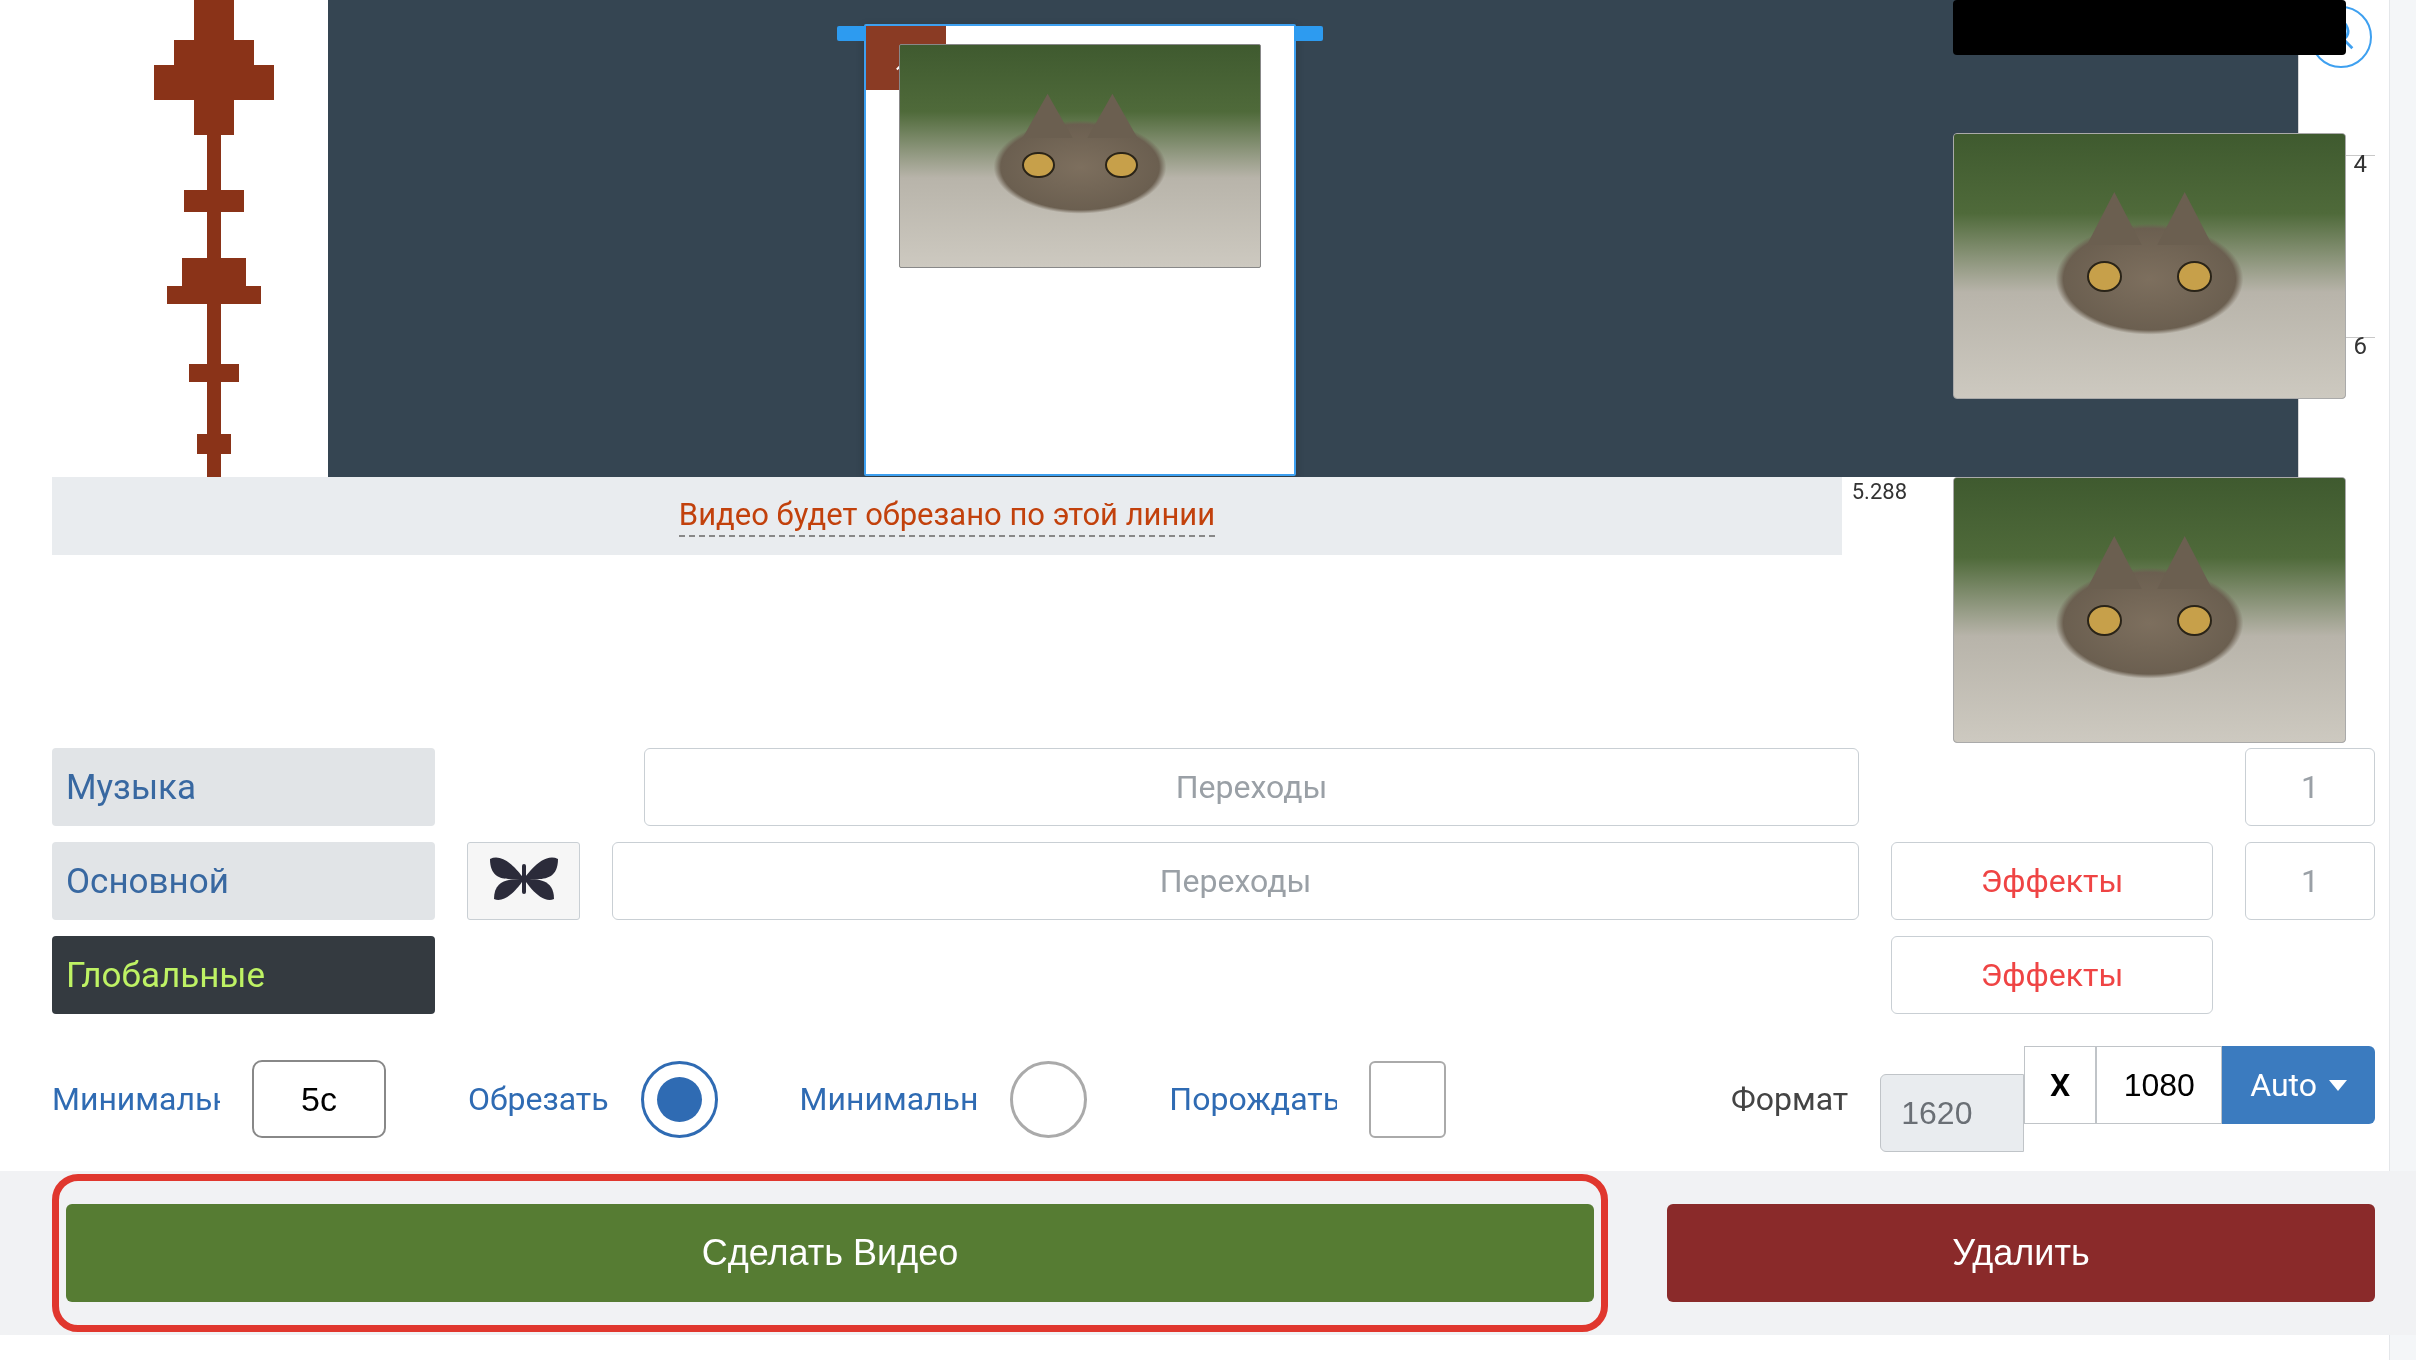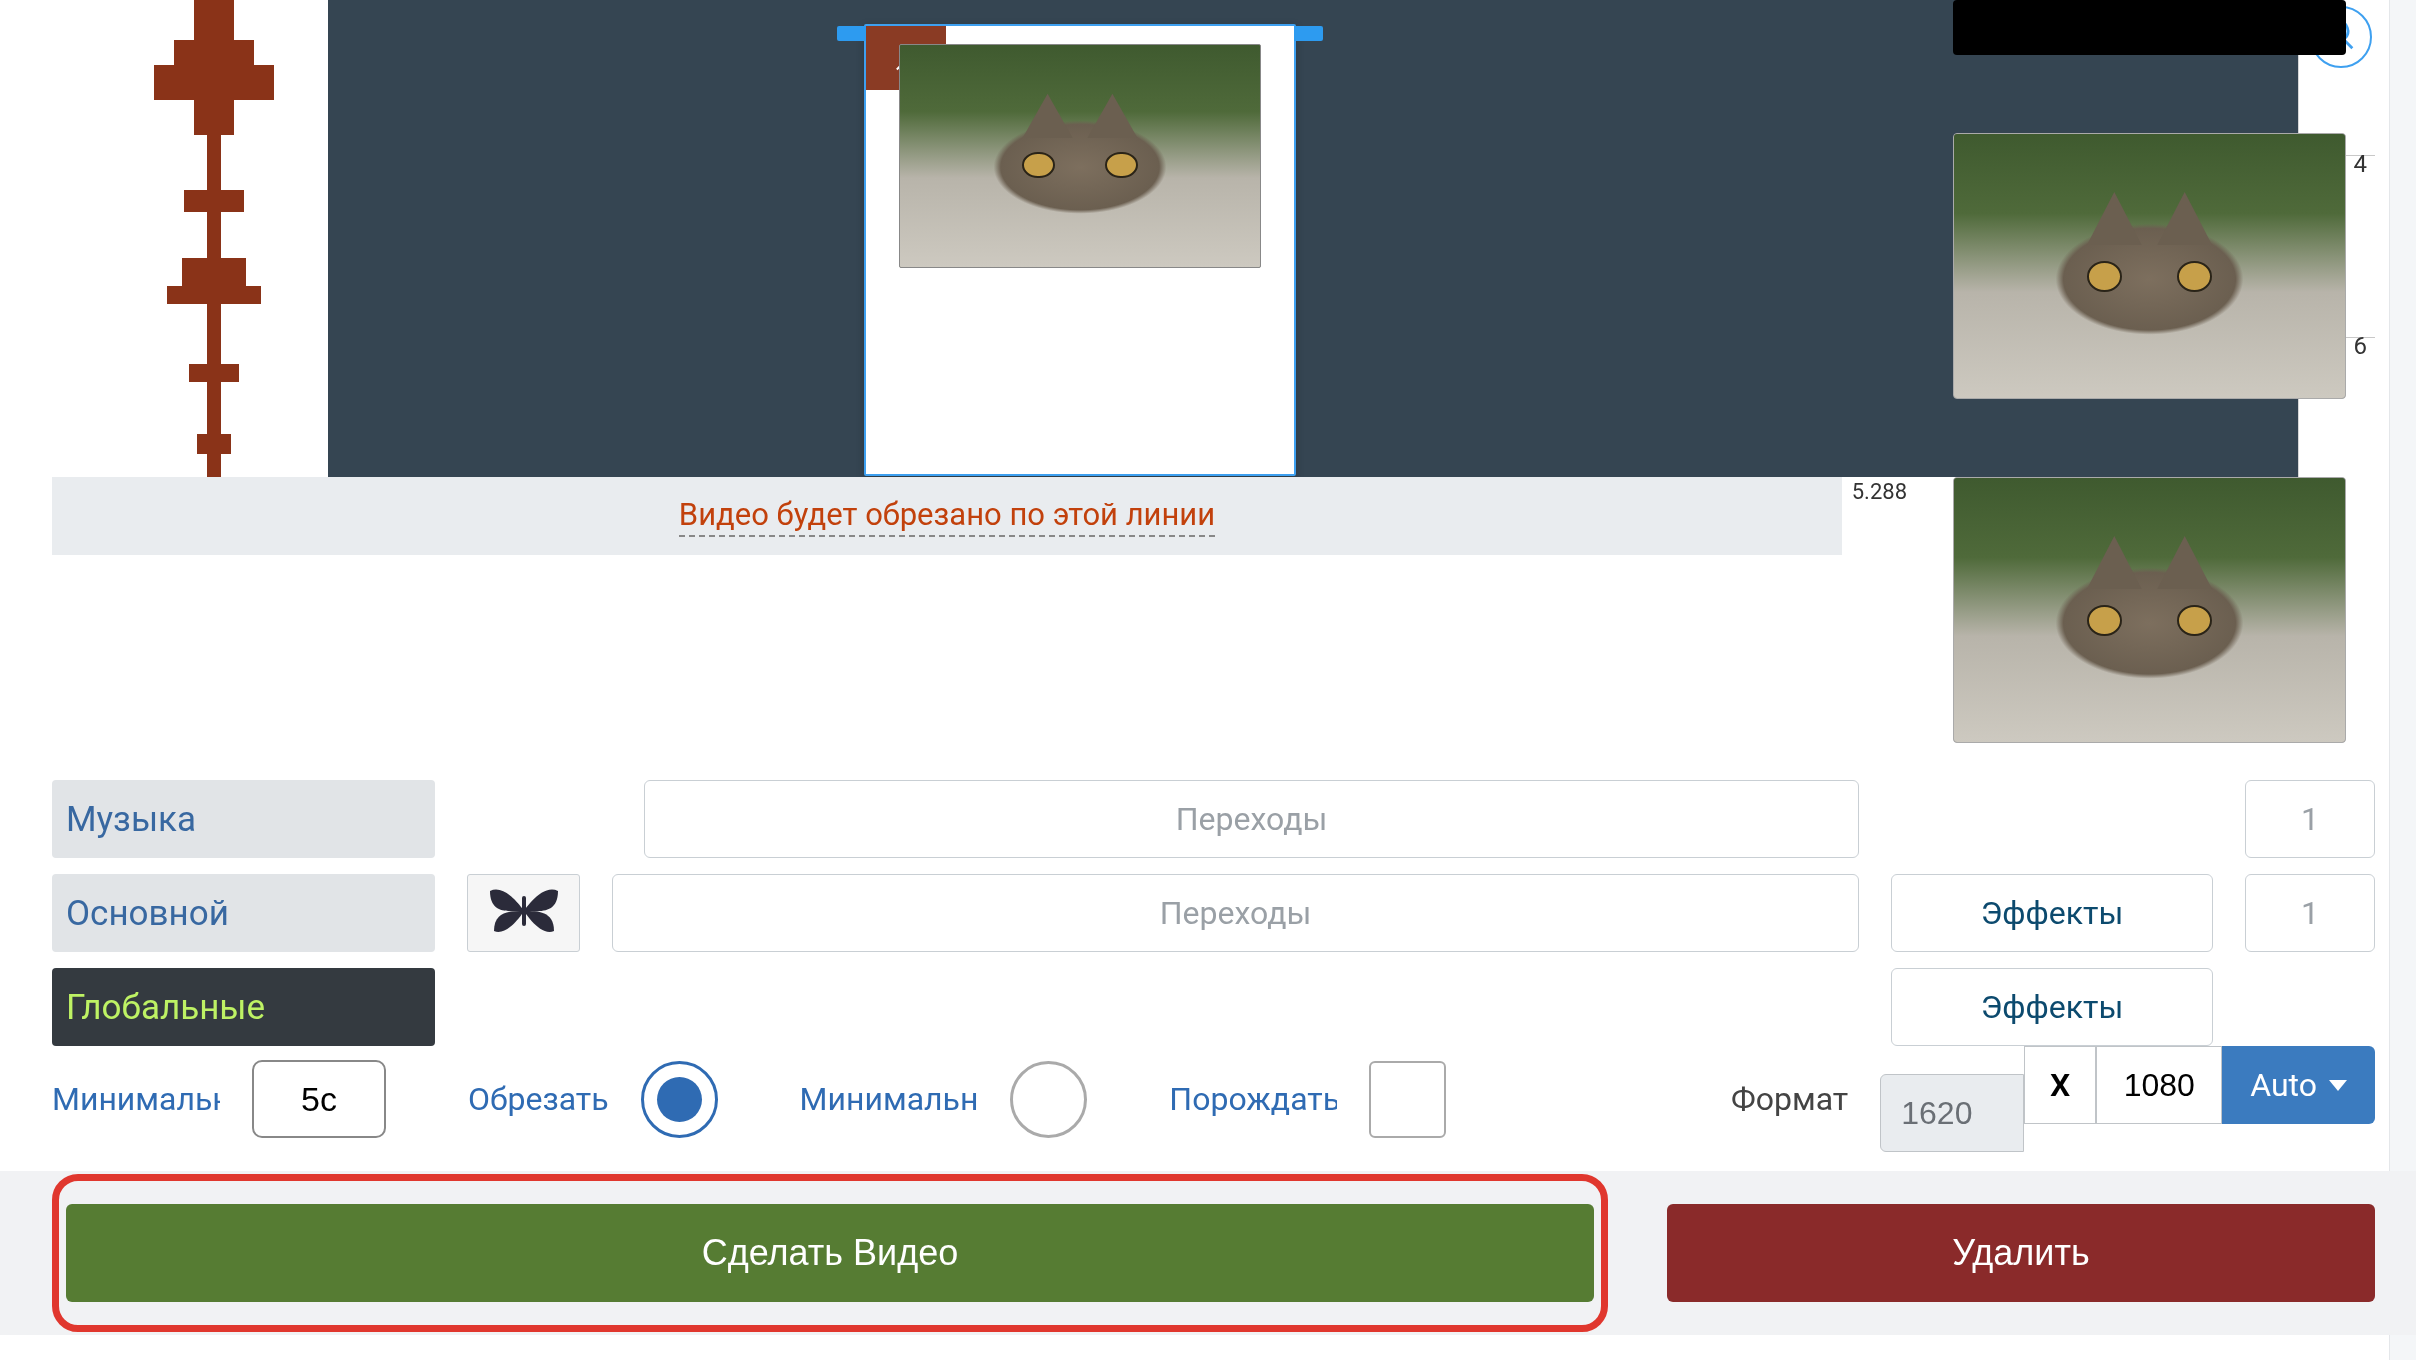--- a/index.html
+++ b/index.html
@@ -156,21 +156,21 @@
     background: #fff;
     padding: 0 6px;
     font-size: 22px;
     color: #333;
     display: flex; align-items: center;
   }
 
   
   .layers {
     position: absolute;
-    left: 52px; top: 780px; right: 41px;
+    left: 52px; top: 748px; right: 41px;
   }
   .layer-row {
     display: flex;
     align-items: stretch;
     gap: 32px;
     margin-bottom: 16px;
     height: 78px;
   }
   .layer-tab {
     width: 383px;
@@ -195,21 +195,21 @@
     border-radius: 6px;
     color: #9aa0a6;
     font-size: 32px;
     display: flex; align-items:center; justify-content:center;
     background: #fff;
   }
   .effects-btn {
     width: 322px;
     border: 1px solid #c9cfd4;
     border-radius: 6px;
-    color: #0c4a6e;
+    color: #ef4444;
     font-size: 32px;
     display: flex; align-items:center; justify-content:center;
   }
   .count-box {
     width: 130px;
     border: 1px solid #c9cfd4;
     border-radius: 6px;
     color: #9aa0a6;
     font-size: 32px;
     display: flex; align-items:center; justify-content:center;

